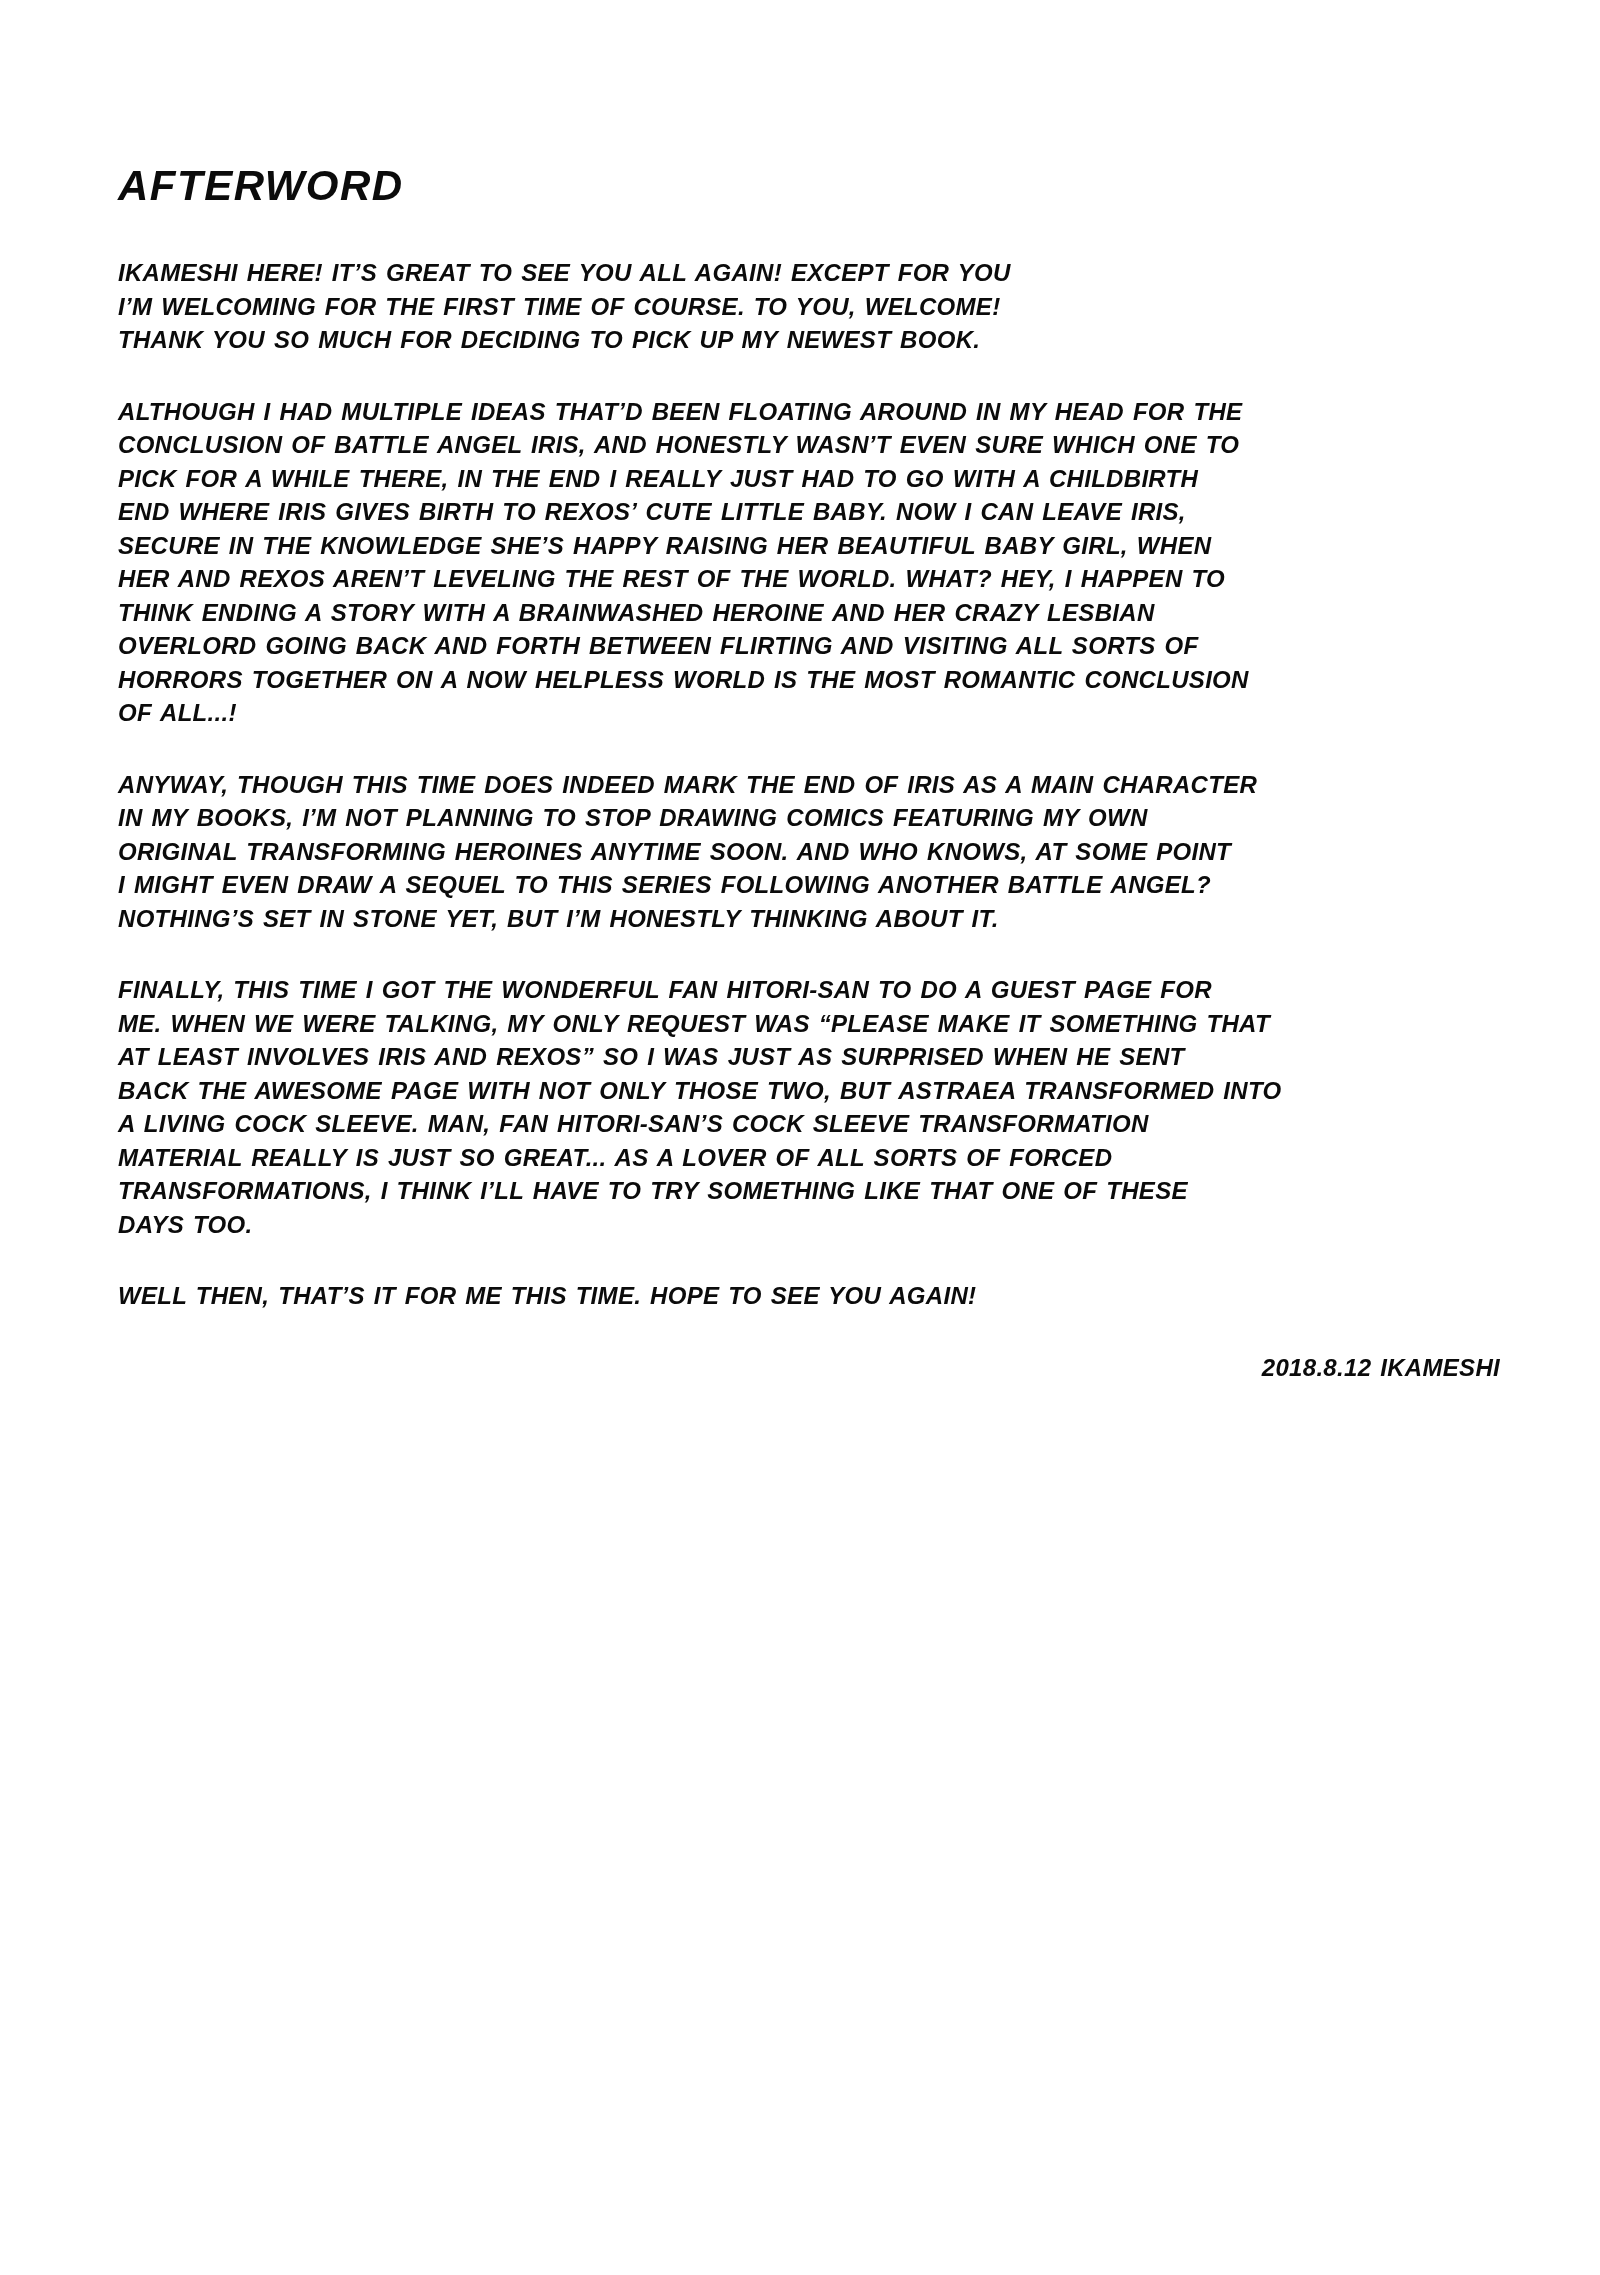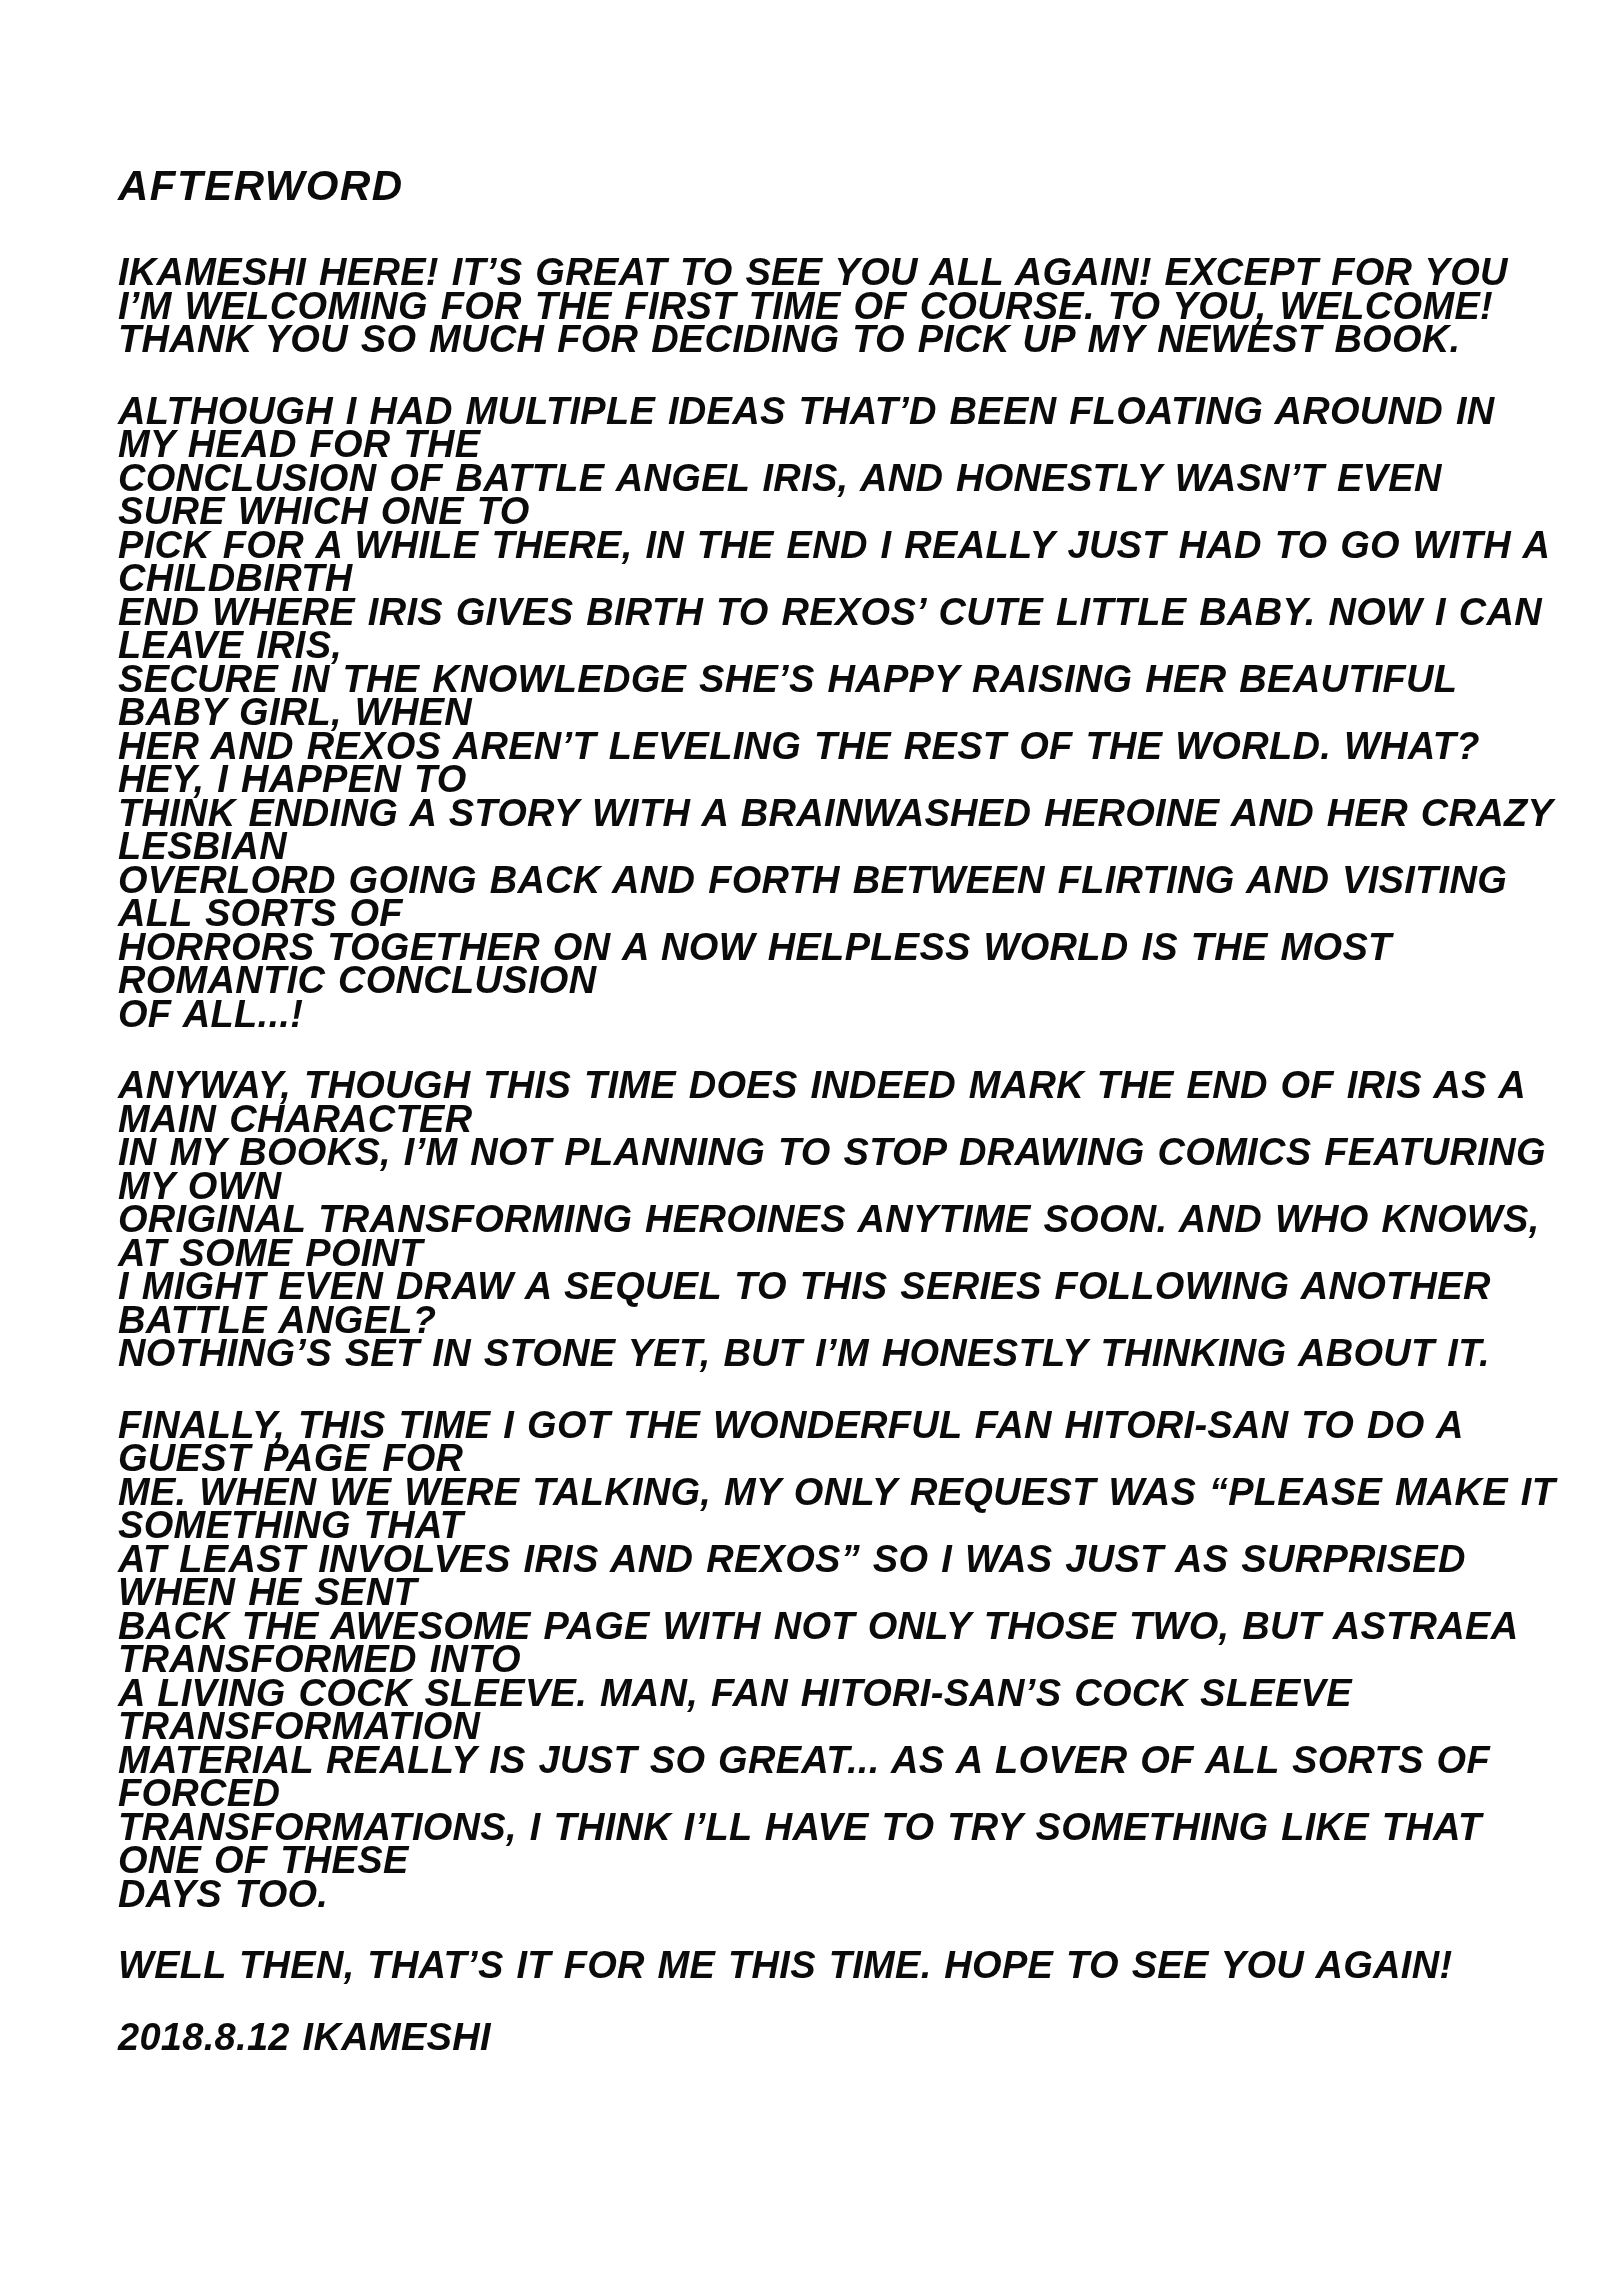--- a/index.html
+++ b/index.html
@@ -24,28 +24,29 @@
     font-weight: bold;
     -webkit-font-smoothing: antialiased;
   }
   .title {
     font-size: 42px;
     line-height: 52px;
     margin: 0 0 44px 0;
     letter-spacing: 1.5px;
   }
   .para {
-    font-size: 38px;
+    font-size: 24px;
     line-height: 33.5px;
     margin: 0 0 38px 0;
     white-space: pre-line;        
     letter-spacing: 0.3px;
     word-spacing: 2px;
   }
   .signature {
+    text-align: right;
     padding-right: 58px;
     margin-bottom: 0;
   }
 </style>
 </head>
 <body>
 
 <div class="sheet">
   <h1 class="title">AFTERWORD</h1>
 

